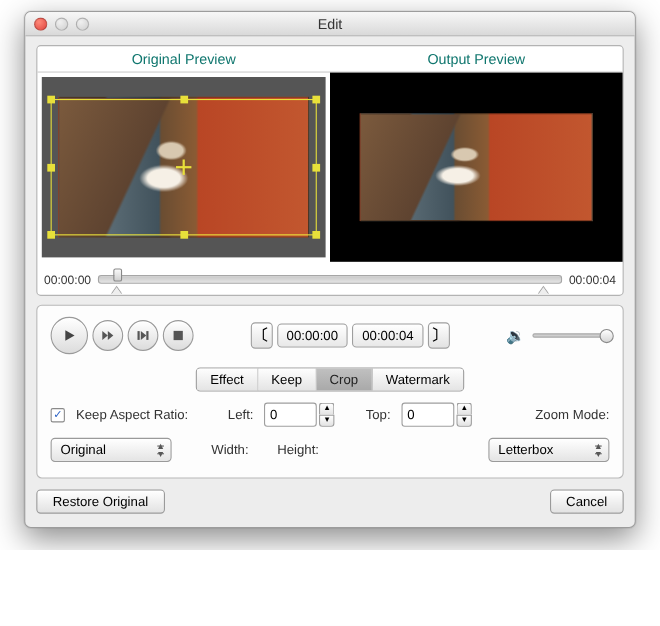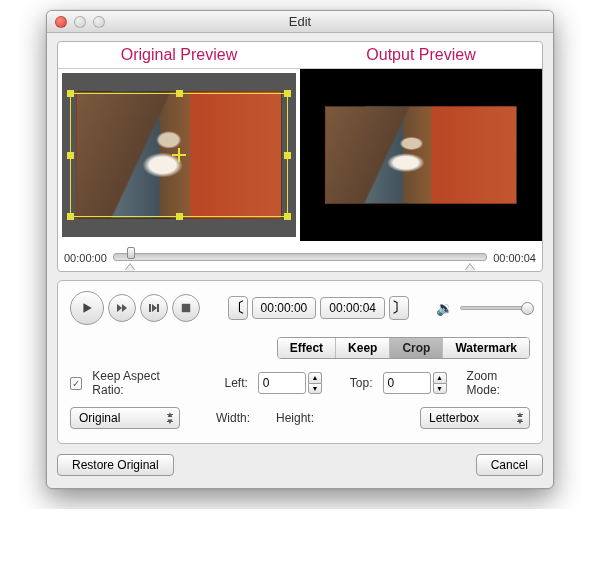--- a/index.html
+++ b/index.html
@@ -1,38 +1,38 @@
 <!DOCTYPE html>
 <html><head>
 <meta charset="utf-8">
 <style>
   * { box-sizing: border-box; font-family: "Lucida Grande", "Helvetica Neue", Arial, sans-serif; }
   body { margin: 0; background: #fff; display: flex; justify-content: center; }
   .window {
-    width: 508px; margin: 10px 20px 20px 20px;
+    width: 556px; margin: 10px 20px 20px 20px;
     border: 1px solid #9c9c9c; border-radius: 6px;
     box-shadow: 0 10px 28px rgba(0,0,0,0.45), 0 0 0 1px rgba(0,0,0,0.05);
     background: #ededed;
     overflow: hidden;
   }
   .titlebar {
     height: 22px; display: flex; align-items: center;
     background: linear-gradient(#f7f7f7, #d9d9d9);
     border-bottom: 1px solid #b5b5b5;
     position: relative;
   }
   .traffic { display: flex; gap: 7px; margin-left: 8px; }
   .tl { width: 12px; height: 12px; border-radius: 50%; border: 1px solid rgba(0,0,0,0.2); }
   .tl.close { background: radial-gradient(circle at 35% 30%, #ff8a7a, #e0443e); }
   .tl.min, .tl.max { background: radial-gradient(circle at 35% 30%, #f0f0f0, #cfcfcf); }
   .titlebar .title { position: absolute; left: 0; right: 0; text-align: center; font-size: 13px; color: #333; pointer-events: none; }
   .content { padding: 8px 10px 12px 10px; }
   .preview-panel { background: #fff; border: 1px solid #b3b3b3; border-radius: 4px; }
   .preview-headers { display: flex; border-bottom: 1px solid #ccc; }
-  .preview-headers div { flex: 1; text-align: center; font-size: 16px; color: #be185d; padding: 4px 0; }
+  .preview-headers div { flex: 1; text-align: center; font-size: 13px; color: #0f766e; padding: 4px 0; }
   .previews { display: flex; height: 172px; }
   .preview { flex: 1; display: flex; align-items: center; justify-content: center; padding: 4px; }
   .preview-right { background: #000; }
   .frame-left { width: 100%; height: 100%; background: #555; position: relative; display: flex; align-items: center; justify-content: center; }
   .crop-rect {
     position: absolute;
     left: 8px; right: 8px; top: 20px; bottom: 20px;
     border: 1px solid #e8e03a;
   }
   .handle { position: absolute; width: 7px; height: 7px; background: #e8e03a; }
@@ -84,21 +84,21 @@
   }
   .brak {
     width: 20px; height: 24px; border:1px solid #9e9e9e; border-radius:4px;
     background: linear-gradient(#fff,#e2e2e2); display:inline-flex; align-items:center; justify-content:center;
     font-size: 14px; font-weight: bold;
   }
   .vol-row { display:flex; align-items:center; gap:6px; }
   .vol-slider { width: 70px; height: 4px; background:#cfcfcf; border:1px solid #aaa; border-radius:3px; position:relative; }
   .vol-knob { position:absolute; right:-5px; top:-5px; width:13px; height:13px; border-radius:50%; background:linear-gradient(#fff,#d6d6d6); border:1px solid #8a8a8a; }
 
-  .tabs { display:flex; justify-content:flex-end; margin: 12px 0 6px 0; font-weight: bold; }
+  .tabs { display:flex; justify-content:center; margin: 12px 0 6px 0; }
   .segmented { display:flex; border:1px solid #9c9c9c; border-radius:4px; overflow:hidden; box-shadow: inset 0 1px 0 #fff; }
   .seg { padding: 3px 12px; font-size:12px; background: linear-gradient(#fefefe,#e4e4e4); border-right:1px solid #bdbdbd; }
   .seg:last-child { border-right:none; }
   .seg.active { background: linear-gradient(#c0c0c0,#a9a9a9); color:#222; }
 
   .form-row { display:flex; align-items:center; gap:10px; margin-top: 10px; }
   .lbl { font-size: 12px; color:#333; }
   .num-field { display:inline-flex; align-items:center; gap:2px; }
   .num-input {
     width: 48px; padding: 3px 4px; font-size: 12px;

